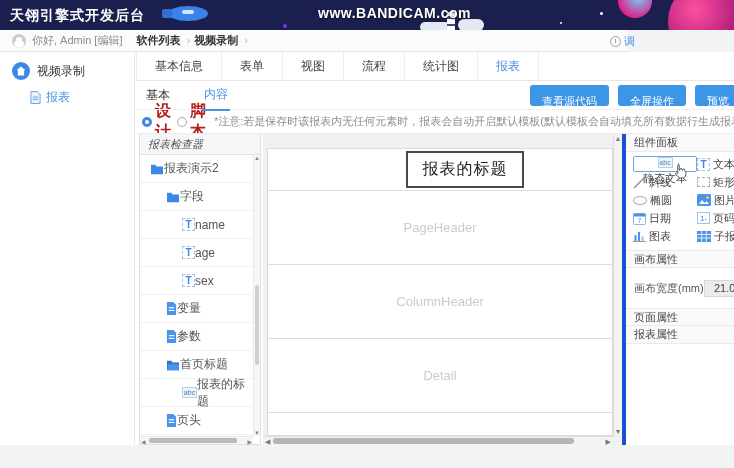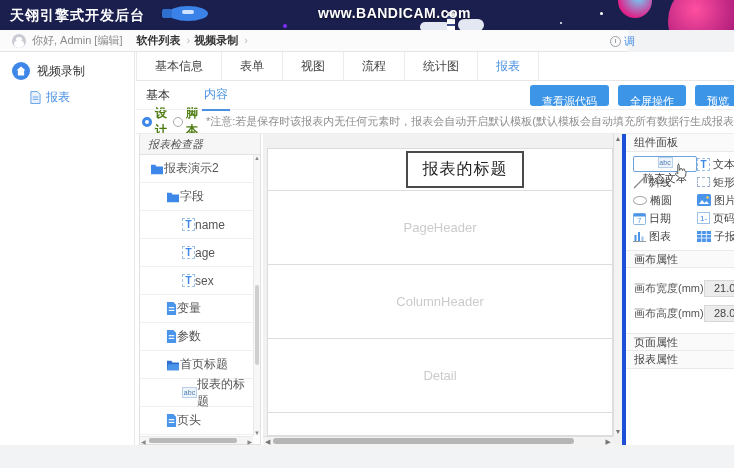--- a/index.html
+++ b/index.html
@@ -60,21 +60,21 @@
   .subtab { font-size:12px; color:#333; margin-right:30px; padding:6px 2px; }
   .subtab.active { color:#4a90e2; border-bottom:2px solid #4a90e2; }
   .btns { position:absolute; left:394px; top:4px; display:flex; gap:9px; }
   .btn { background:#3d95e8; color:#fff; font-size:11px; height:21px; line-height:21px;
     padding:6px 12px; border:none; border-radius:3px; white-space:nowrap; }
 
   .noterow { height:23px; display:flex; align-items:center; padding-left:6px; font-size:11px; }
   .radio { width:10px; height:10px; border-radius:50%; margin-right:3px; flex-shrink:0; }
   .radio.sel { border:3px solid #3d87e8; background:#fff; }
   .radio.unsel { border:1px solid #aaa; background:#fff; }
-  .mode-label { color:#4d7c0f; font-weight:bold; font-size:12px; margin-right:6px; }
+  .mode-label { color:#b91c1c; font-weight:bold; font-size:16px; margin-right:6px; }
   .note { color:#8e8e8e; margin-left:2px; white-space:nowrap; }
 
   .workspace { position:absolute; left:0; top:81px; right:0; bottom:0; display:flex;
     border-top:1px solid #ededed; }
   .tree-panel { width:122px; margin-left:3px; border:1px solid #e0e0e0; border-top:none;
     position:relative; background:#fff; flex-shrink:0; }
   .tree-head { height:21px; line-height:21px; padding-left:8px; background:#f6f6f6;
     border-bottom:1px solid #e2e2e2; color:#555; font-size:11px;font-style:italic; }
   .tree-rows { margin-right:7px; }
   .trow { height:28px; display:flex; align-items:center; gap:0;
@@ -382,24 +382,20 @@
             <span>子报表</span>
           </div>
         </div>
 
         <div class="sec-head bt">画布属性</div>
         <div class="props">
           <div class="prop-row">
             <span class="prop-label">画布宽度(mm)</span>
             <input class="prop-input" value="21.0" style="">
           </div>
-          <div class="prop-row">
-            <span class="prop-label">画布高度(mm)</span>
-            <input class="prop-input" value="28.0" style="">
-          </div>
         </div>
         <div class="sec-head bt">页面属性</div>
         <div class="sec-head">报表属性</div>
       </div>
 
     </div>
   </div>
 </div>
 
 </body></html>

